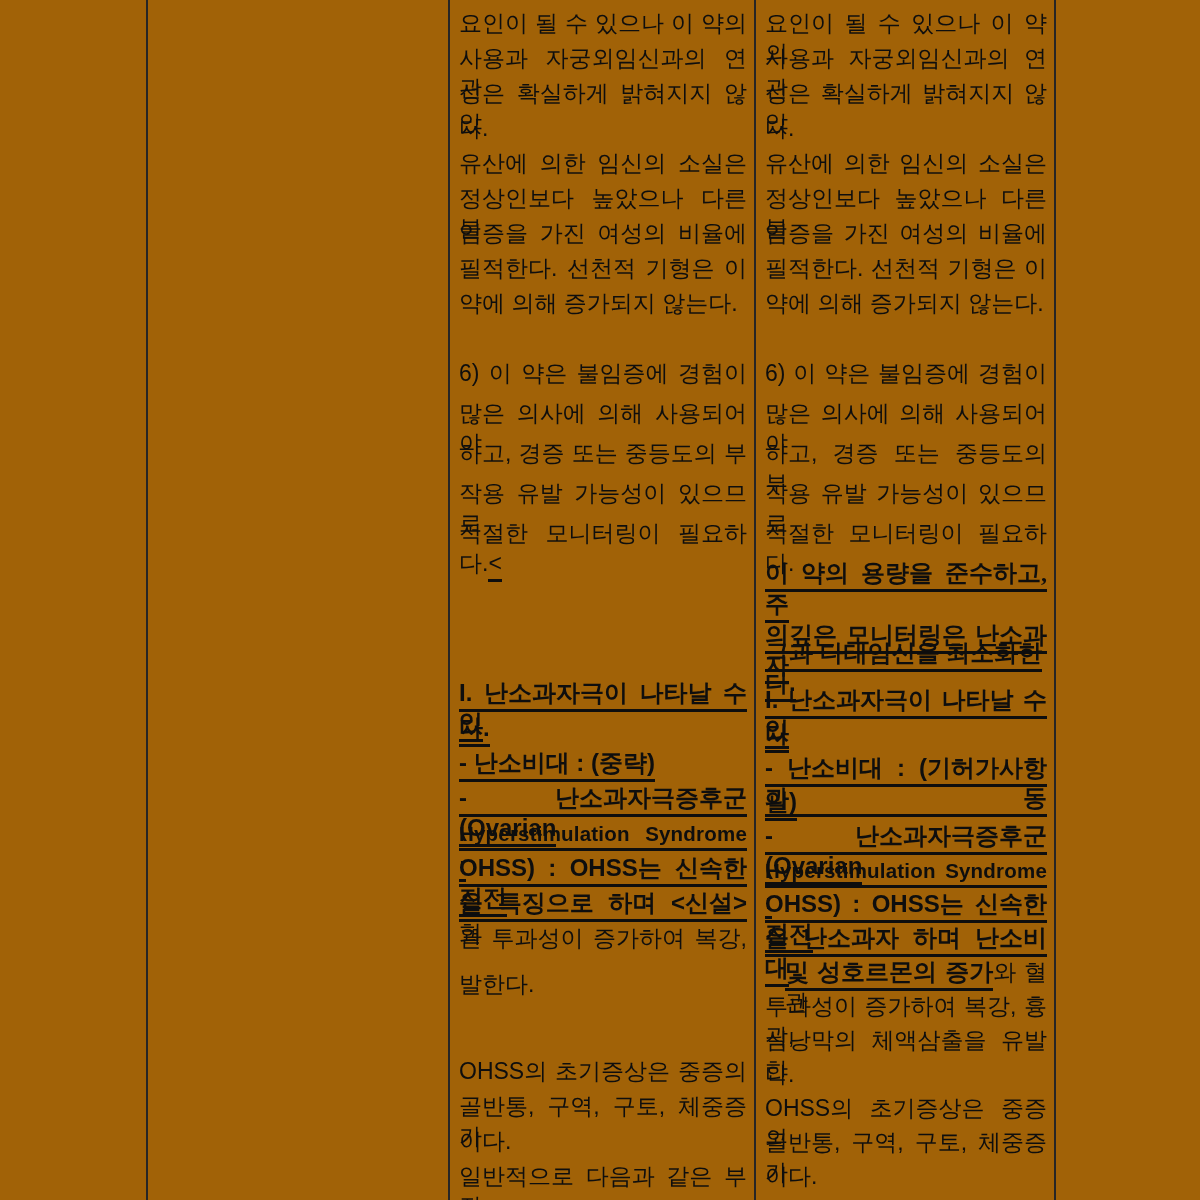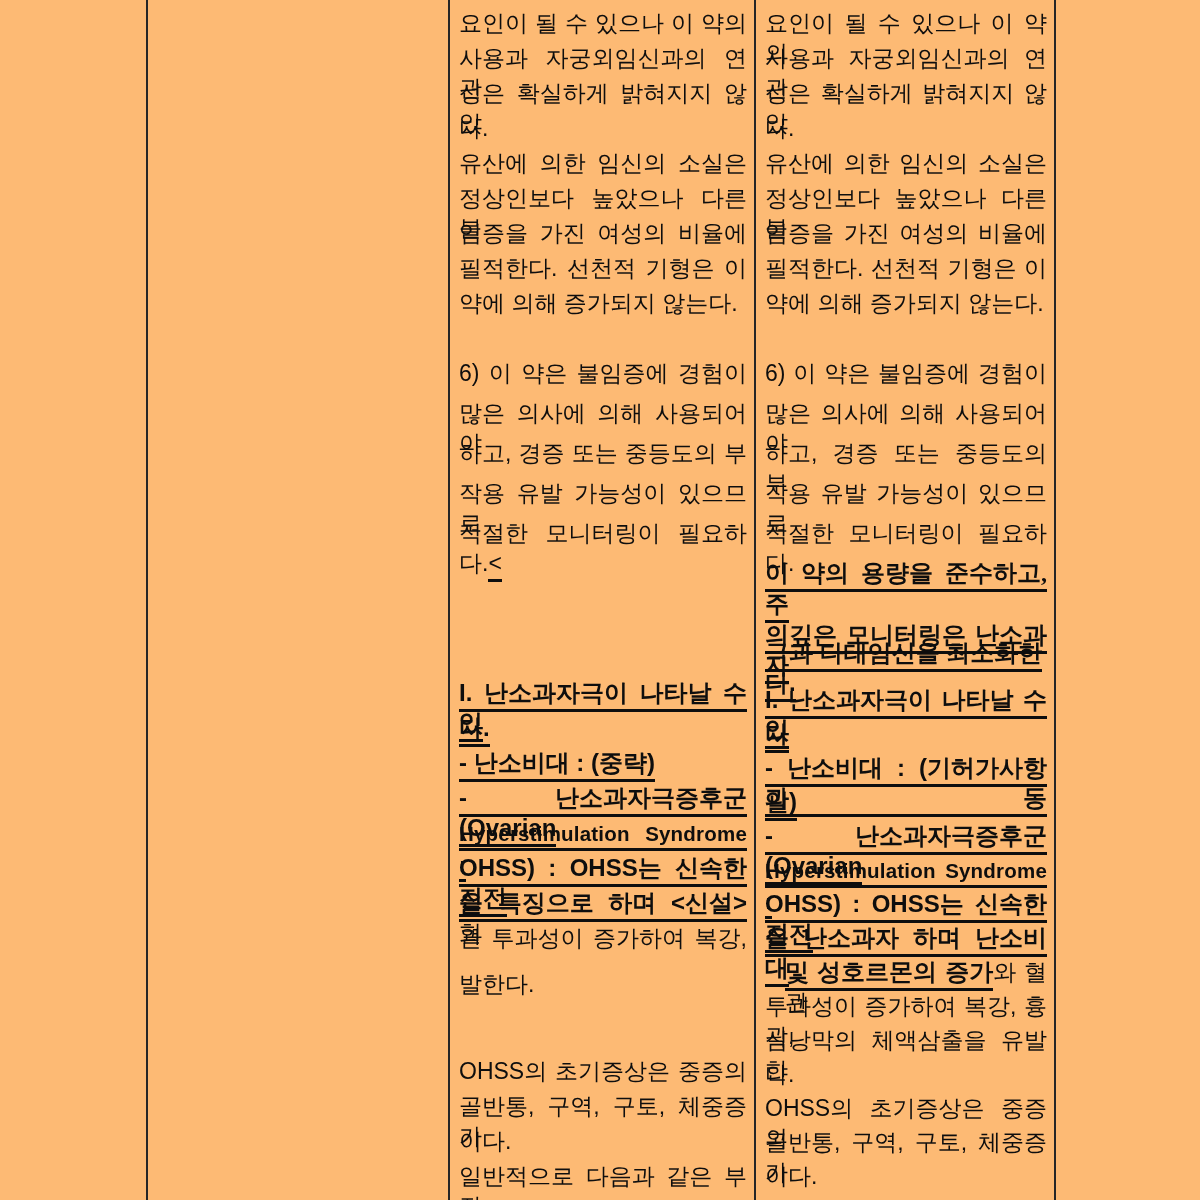--- a/index.html
+++ b/index.html
@@ -1,17 +1,17 @@
 <!DOCTYPE html>
 <html><head>
 <meta charset="utf-8">
 <style>
   html,body{margin:0;padding:0;background:#ffffff;}
   .page{
-    position:relative;width:1200px;height:1200px;background:#fdba74;overflow:hidden;
+    position:relative;width:1200px;height:1200px;background:#a16207;overflow:hidden;
     font-family:"Liberation Sans","DejaVu Sans",sans-serif;color:#0e0e0e;
   }
   .vline{position:absolute;top:0;bottom:0;width:2px;background:#262626;}
   .vl1{left:146px;} .vl2{left:448px;} .vl3{left:754px;} .vl4{left:1054px;}
   .cell{position:absolute;top:0;height:1200px;}
   .cell-left{left:459px;width:288px;}
   .cell-right{left:765px;width:282px;}
   .tl{
     position:absolute;left:0;right:0;
     font-size:23px;line-height:30px;letter-spacing:0px;

